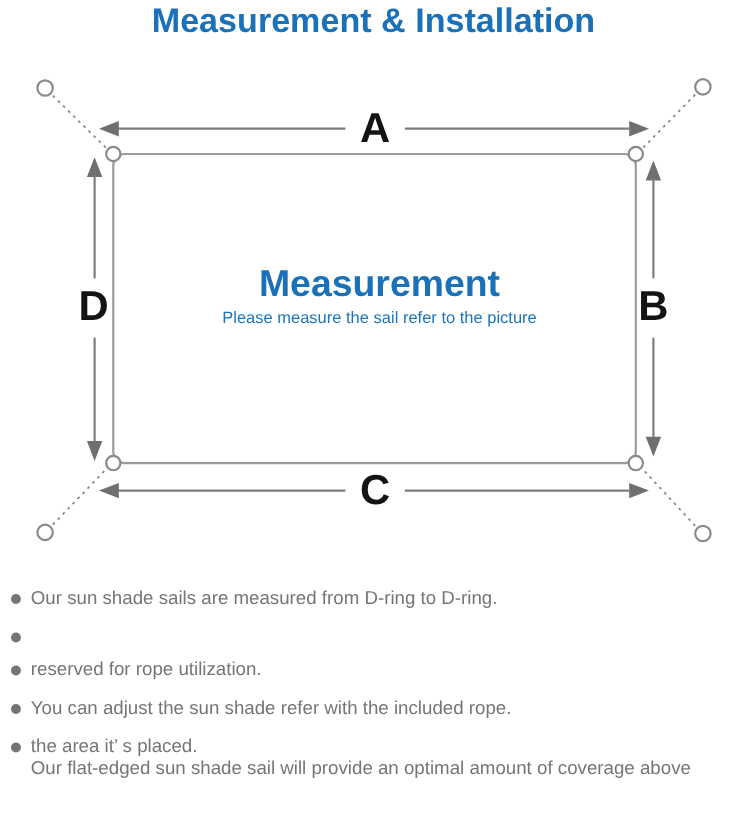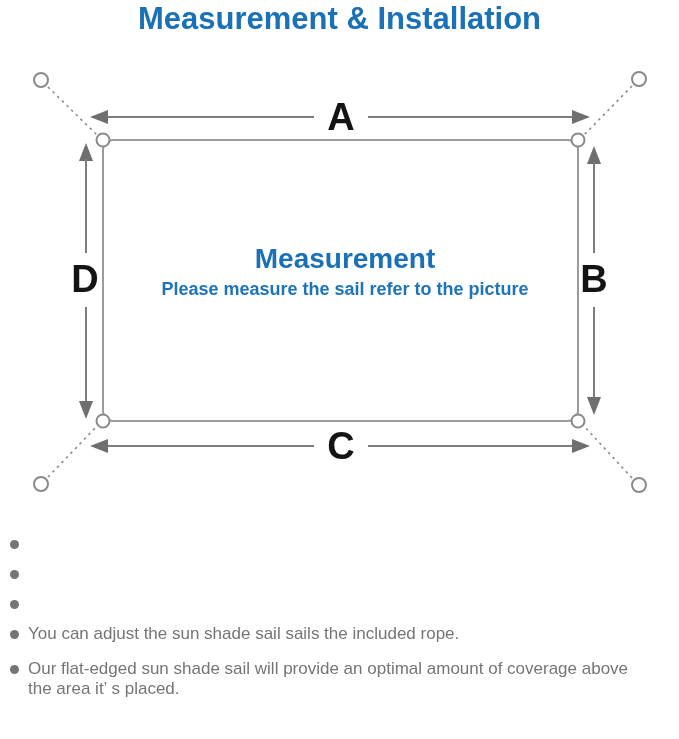--- a/index.html
+++ b/index.html
@@ -16,25 +16,25 @@
   .dim-label{
     position:absolute;transform:translate(-50%,-50%);
     font-size:38px;font-weight:700;color:#141414;line-height:1;
   }
   .lbl-a{left:341px;top:117px;}
   .lbl-b{left:594px;top:279px;}
   .lbl-c{left:341px;top:446px;}
   .lbl-d{left:85px;top:279px;}
   .center-head{
     position:absolute;left:345px;top:259px;transform:translate(-50%,-50%);
-    font-size:28px;font-weight:700;color:#1a71b8;white-space:nowrap;
+    font-size:34px;font-weight:700;color:#1a71b8;white-space:nowrap;
   }
   .center-sub{
     position:absolute;left:345px;top:289px;transform:translate(-50%,-50%);
-    font-size:18px;font-weight:700;color:#1e74b9;white-space:nowrap;
+    font-size:15px;font-weight:400;color:#1e74b9;white-space:nowrap;
   }
   .bullets{
     position:absolute;left:10px;top:534px;width:665px;
     list-style:none;margin:0;padding:0;
   }
   .bullets li{
     display:flex;align-items:flex-start;margin:0 0 15px 0;
     color:#757575;font-size:17px;line-height:20px;
   }
   .dot{
@@ -94,37 +94,41 @@
   <div class="dim-label lbl-b">B</div>
   <div class="dim-label lbl-c">C</div>
   <div class="dim-label lbl-d">D</div>
 
   <div class="center-head">Measurement</div>
   <div class="center-sub">Please measure the sail refer to the picture</div>
 
   <ul class="bullets">
     <li>
       <span class="dot"></span>
+      <div class="txt">
+          <div>Our sun shade sails are measured from D-ring to D-ring.</div>
+        </div>
     </li>
     <li>
       <span class="dot"></span>
     </li>
     <li>
       <span class="dot"></span>
       <div class="txt">
+        <div>reserved for rope utilization.</div>
       </div>
     </li>
     <li>
       <span class="dot"></span>
       <div class="txt">
-          <div>You can adjust the sun shade sail sails the included rope.</div>
+          <div>You can adjust the sun shade refer with the included rope.</div>
         </div>
     </li>
     <li>
       <span class="dot"></span>
       <div class="txt">
+        <div>the area it’ s placed.</div>
         <div>Our flat-edged sun shade sail will provide an optimal amount of coverage above</div>
-        <div>the area it’ s placed.</div>
       </div>
     </li>
   </ul>
 
 </div>
 
 </body></html>

